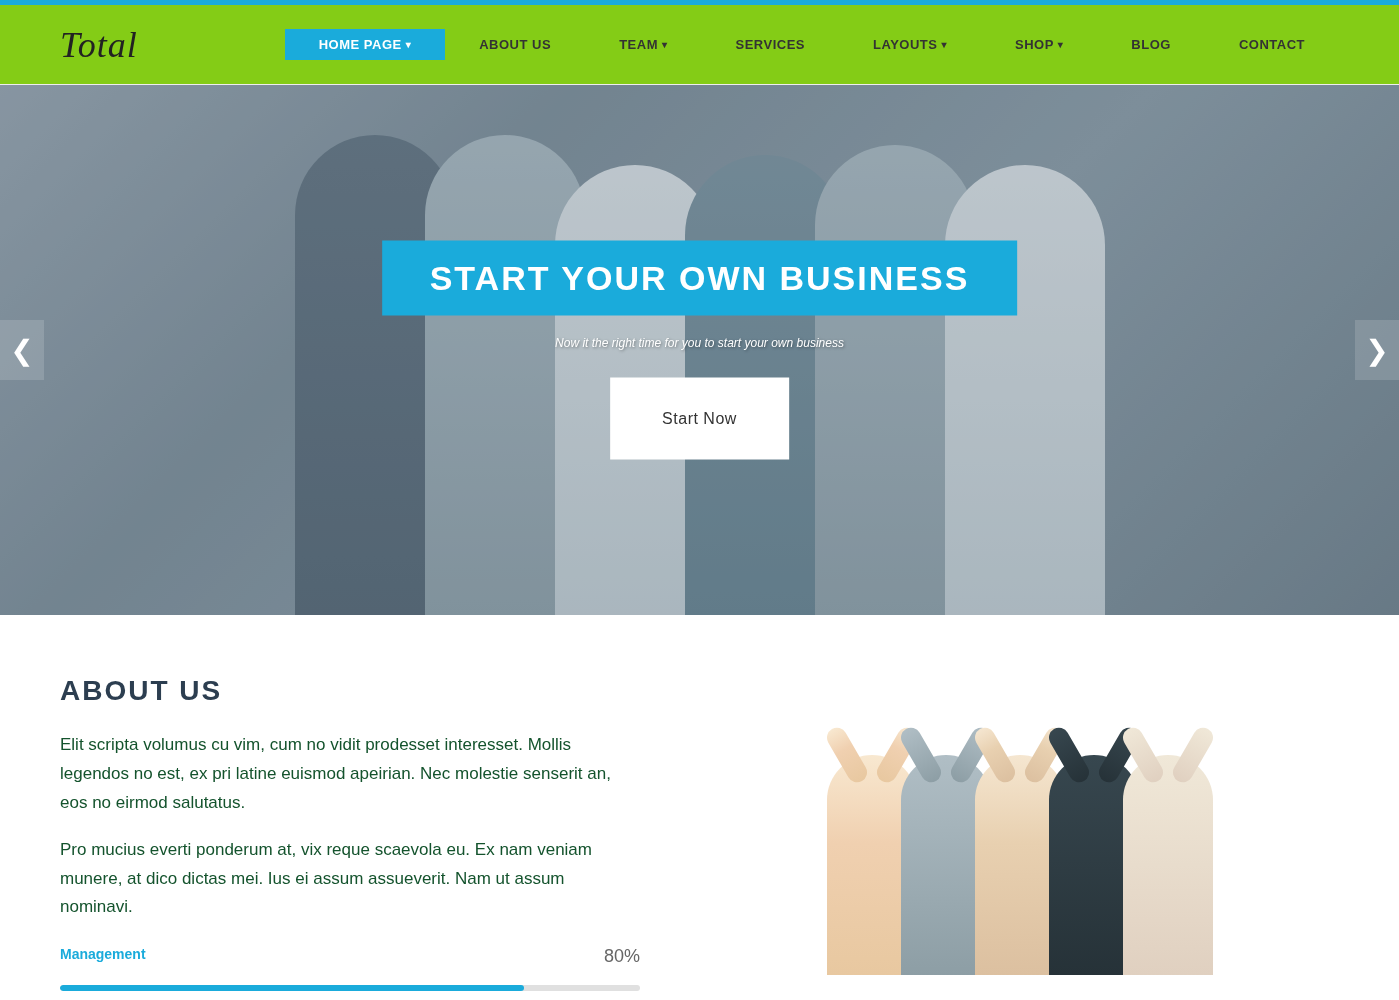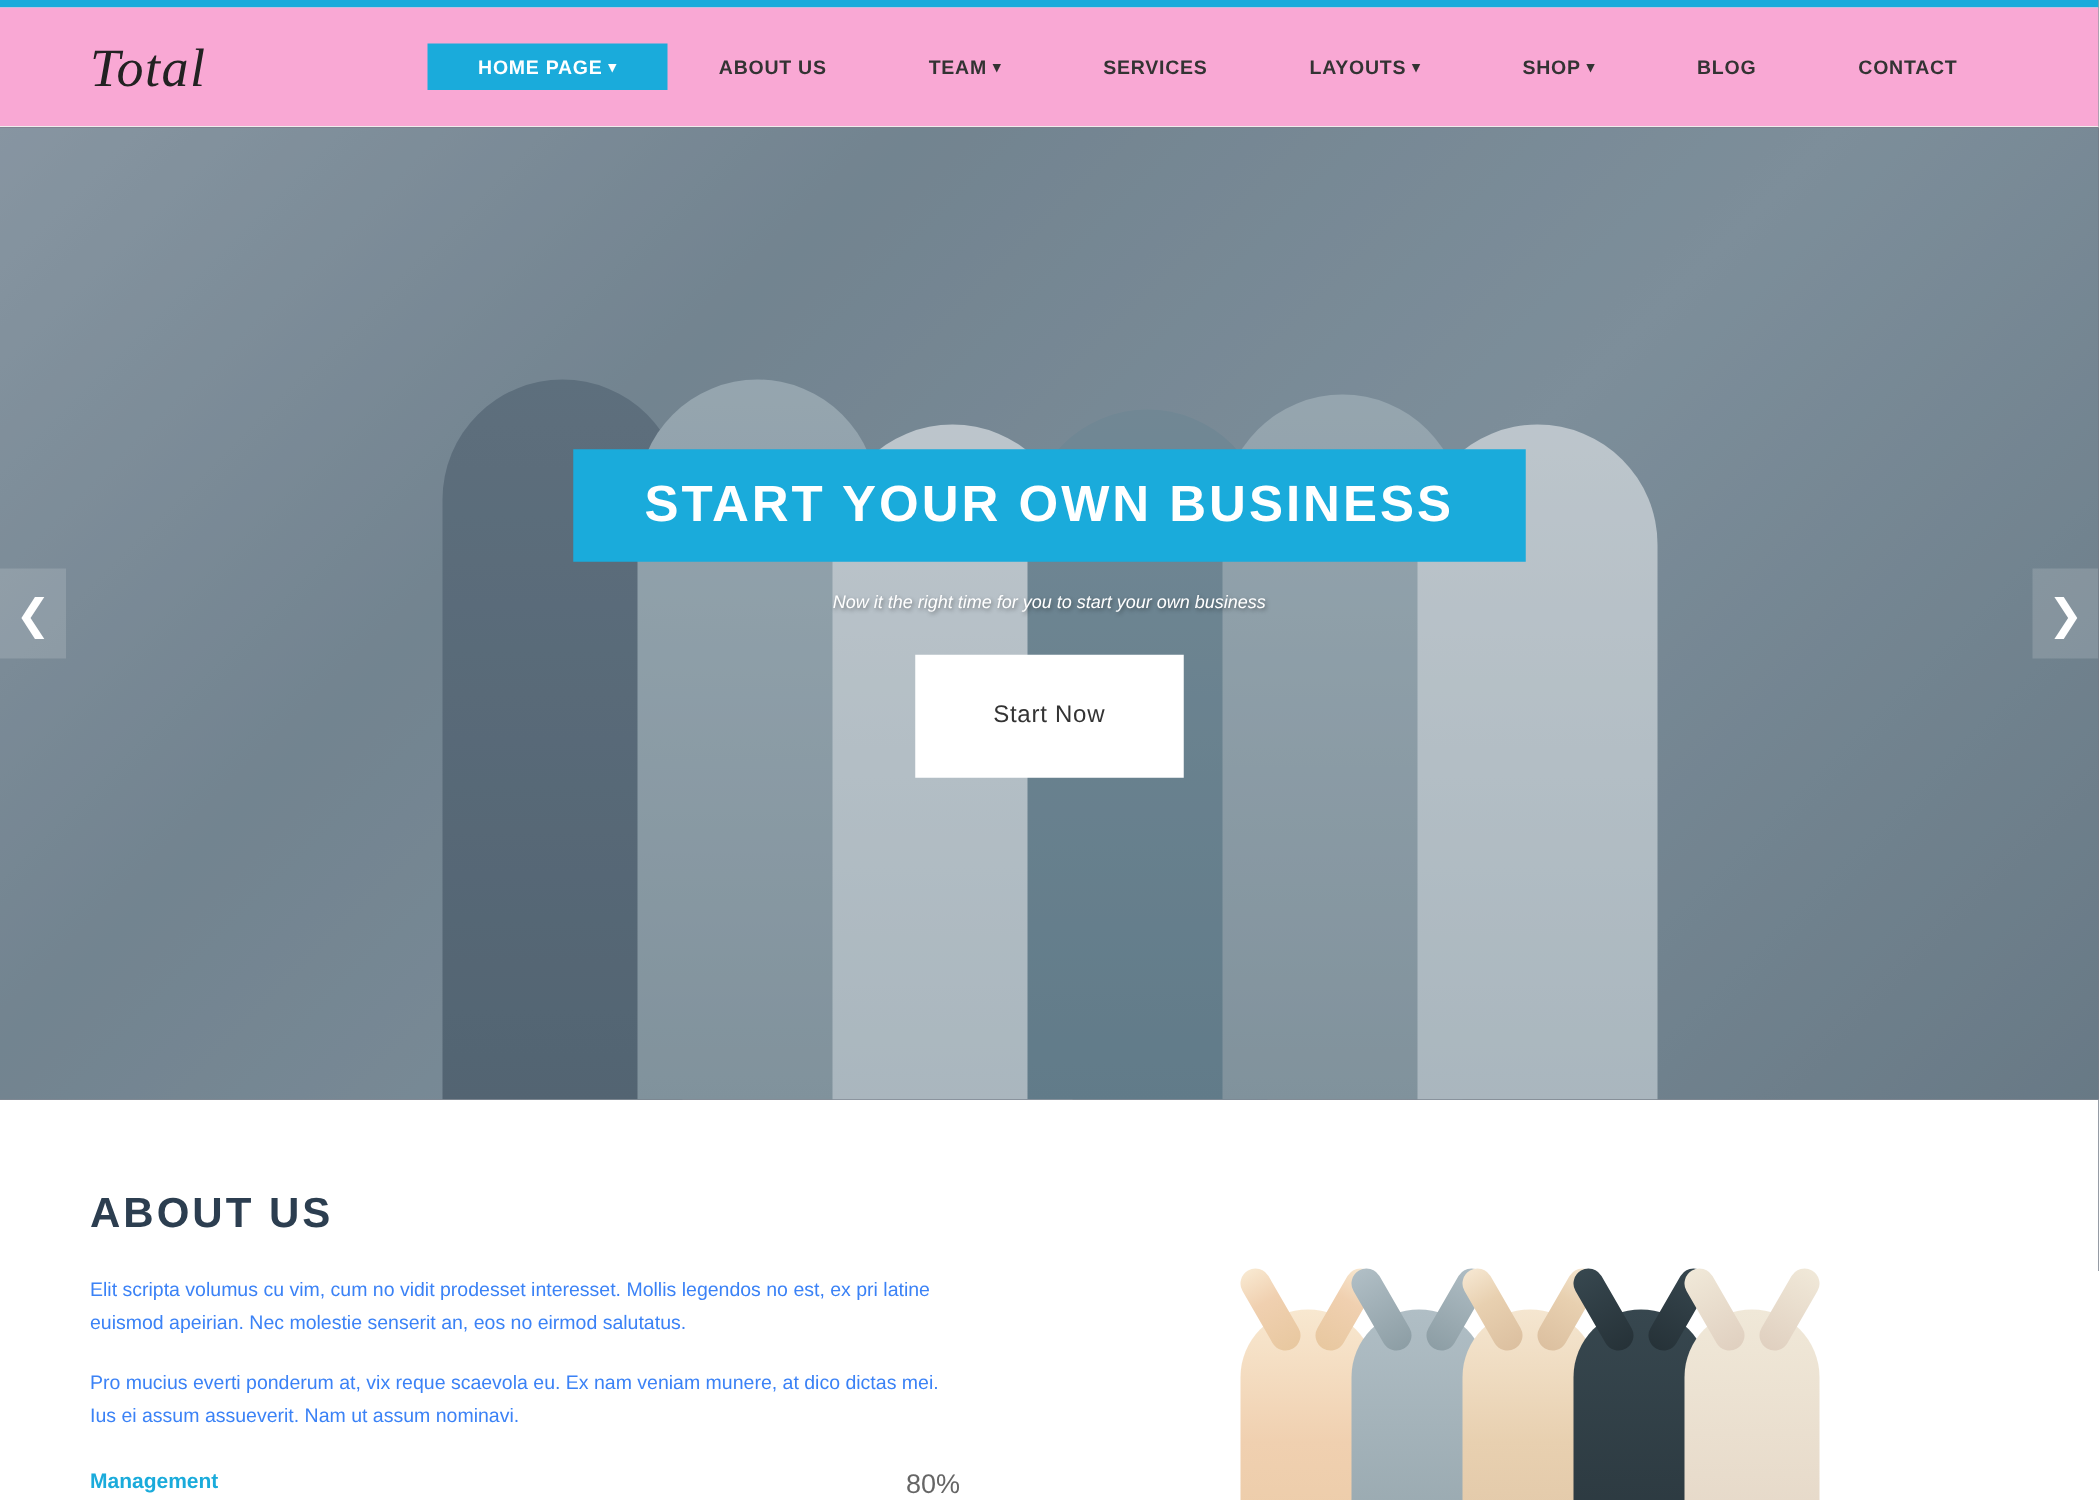--- a/index.html
+++ b/index.html
@@ -12,21 +12,21 @@
       width: 100%;
     }
 
     
     header {
       display: flex;
       align-items: center;
       justify-content: space-between;
       padding: 0 60px;
       height: 80px;
-      background: #f9a8d4;
+      background: #84cc16;
       border-bottom: 1px solid #eee;
     }
 
     .logo {
       font-family: 'Georgia', serif;
       font-style: italic;
       font-size: 36px;
       font-weight: 400;
       color: #222;
       letter-spacing: 1px;
@@ -58,22 +58,22 @@
     }
 
     .nav-item .chevron {
       font-size: 10px;
     }
 
     
     .hero {
       position: relative;
       width: 100%;
-      height: 648px;
-      background: #0f172a;
+      height: 530px;
+      background: #6d28d9;
       overflow: hidden;
     }
 
     .hero-bg {
       width: 100%;
       height: 100%;
       background: linear-gradient(135deg, #9aa5b0 0%, #7a8a95 30%, #8a9aa5 60%, #6a7a85 100%);
       position: absolute;
       top: 0; left: 0;
     }
@@ -188,22 +188,22 @@
     .about-title {
       font-size: 28px;
       font-weight: 800;
       color: #2c3e50;
       letter-spacing: 2px;
       text-transform: uppercase;
       margin-bottom: 24px;
     }
 
     .about-text {
-      color: #3b82f6;
-      font-size: 13px;
+      color: #14532d;
+      font-size: 17px;
       line-height: 1.7;
       margin-bottom: 18px;
     }
 
     .skill-label-row {
       display: flex;
       justify-content: space-between;
       margin-bottom: 18px;
       margin-top: 24px;
     }

